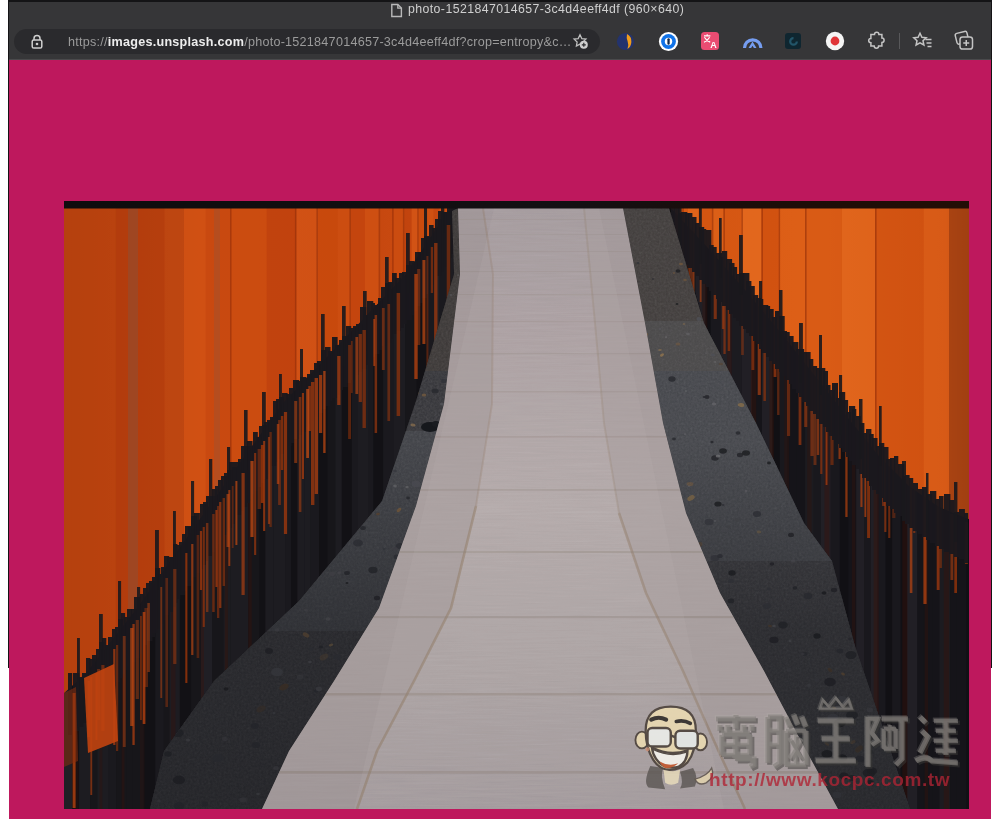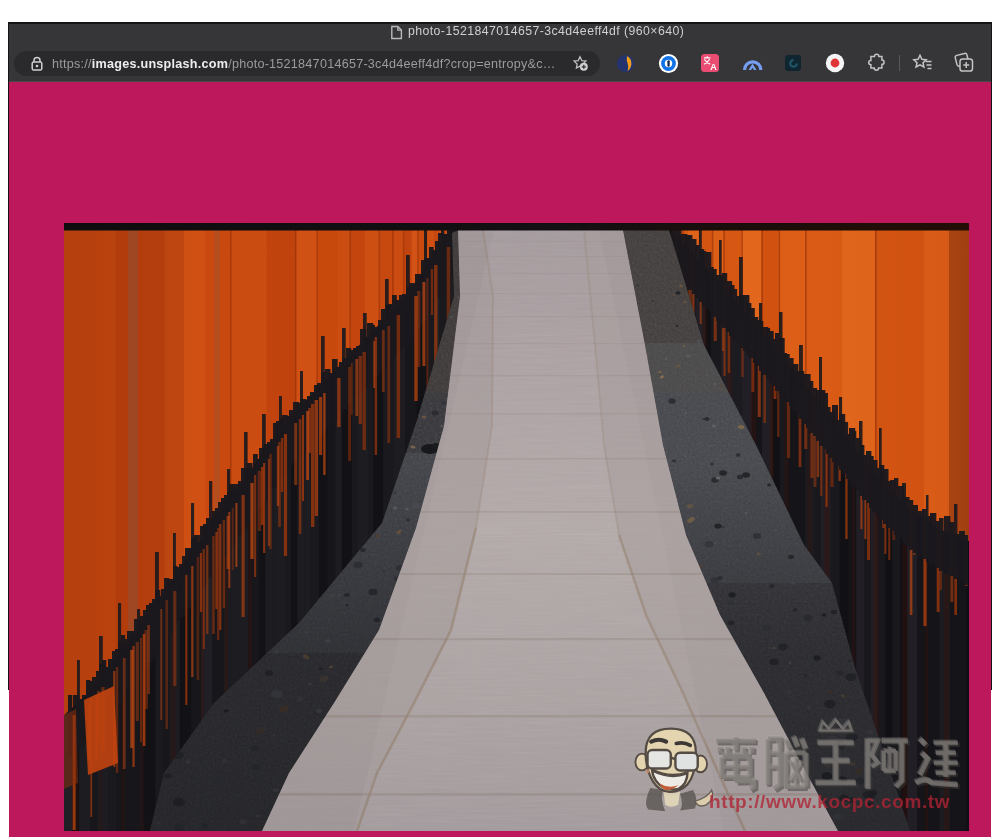--- a/index.html
+++ b/index.html
@@ -1,15 +1,15 @@
 <!DOCTYPE html>
 <html><head><meta charset="utf-8"><style>
 *{margin:0;padding:0;box-sizing:border-box}
 body{width:1000px;height:837px;background:#fff;font-family:"Liberation Sans",sans-serif;position:relative;overflow:hidden}
-.win{position:absolute;left:8px;top:22px;width:984px;height:668px;background:#363638;border:1px solid #141416;border-top-width:2px;border-bottom-width:2px}
+.win{position:absolute;left:8px;top:0;width:984px;height:668px;background:#363638;border:1px solid #141416;border-top-width:2px;border-bottom-width:2px}
 .titlebar{height:19px;position:relative;color:#cfcfcf;font-size:12.3px}
 .titlebar .tt{position:absolute;left:399px;top:0px;white-space:nowrap;letter-spacing:0.42px}
 .titlebar svg{position:absolute;left:381px;top:1px}
 .toolbar{height:38px;position:relative}
 .pill{position:absolute;left:5px;top:8px;width:586px;height:25px;border-radius:12.5px;background:#2a2a2d;display:flex;align-items:center;color:#9b9b9b;font-size:12.6px;white-space:nowrap;overflow:hidden}
 .sep{height:1px;background:#4a4a4c}
 .content{height:759px;background:#be185d;position:relative}
 .photo{position:absolute;left:55px;top:141px;width:905px;height:608px;filter:blur(0.55px)}
 .exticon{position:absolute;top:6px;width:28px;height:28px;display:flex;align-items:center;justify-content:center}
 </style></head>
@@ -22,21 +22,21 @@
       </svg>
   <span class="tt">photo-1521847014657-3c4d4eeff4df (960×640)</span>
  </div>
  <div class="toolbar">
   <div class="pill">
     <svg style="margin-left:16px;flex:none" width="14" height="16" viewBox="0 0 14 16">
           <path d="M4,6 V4.5 a3,3 0 0 1 6,0 V6" fill="none" stroke="#cfcfcf" stroke-width="1.5"></path>
           <rect x="2.2" y="6" width="9.6" height="8" rx="1.6" fill="none" stroke="#cfcfcf" stroke-width="1.5"></rect>
           <circle cx="7" cy="10" r="1.3" fill="#cfcfcf"></circle>
         </svg>
-    <span style="margin-left:8px;letter-spacing:0.25px">https://<span style="color:#ededed;font-weight:bold">images.unsplash.com</span>/photo-1521847014657-3c4d4eeff4df?crop=entropy&amp;c…</span>
+    <span style="margin-left:24px;letter-spacing:0.25px">https://<span style="color:#ededed;font-weight:bold">images.unsplash.com</span>/photo-1521847014657-3c4d4eeff4df?crop=entropy&amp;c…</span>
     <svg style="position:absolute;right:11px;top:4px" width="17" height="17" viewBox="0 0 17 17">
           <path d="M8,1.8 l1.8,3.8 4.1,0.5 -3,2.9 0.7,4.1 -3.6-2 -3.6,2 0.7-4.1 -3-2.9 4.1-0.5 z" fill="none" stroke="#bdbdbd" stroke-width="1.3"></path>
           <circle cx="11.8" cy="11.8" r="4" fill="#cfcfcf"></circle>
           <path d="M11.8,9.8 v4 M9.8,11.8 h4" stroke="#2a2a2d" stroke-width="1.2"></path>
         </svg>
   </div>
   <div class="exticon" style="left:602px">
         <svg width="19" height="19" viewBox="0 0 19 19">
           <circle cx="9.5" cy="9.5" r="8.6" fill="#23336e"></circle>
           <path d="M11,2 Q15.8,4.5 15.4,10 Q15,14.8 11.5,17 Q13,12.8 11.6,9.3 Q10.2,5.5 11,2 Z" fill="#f09d1c"></path>

